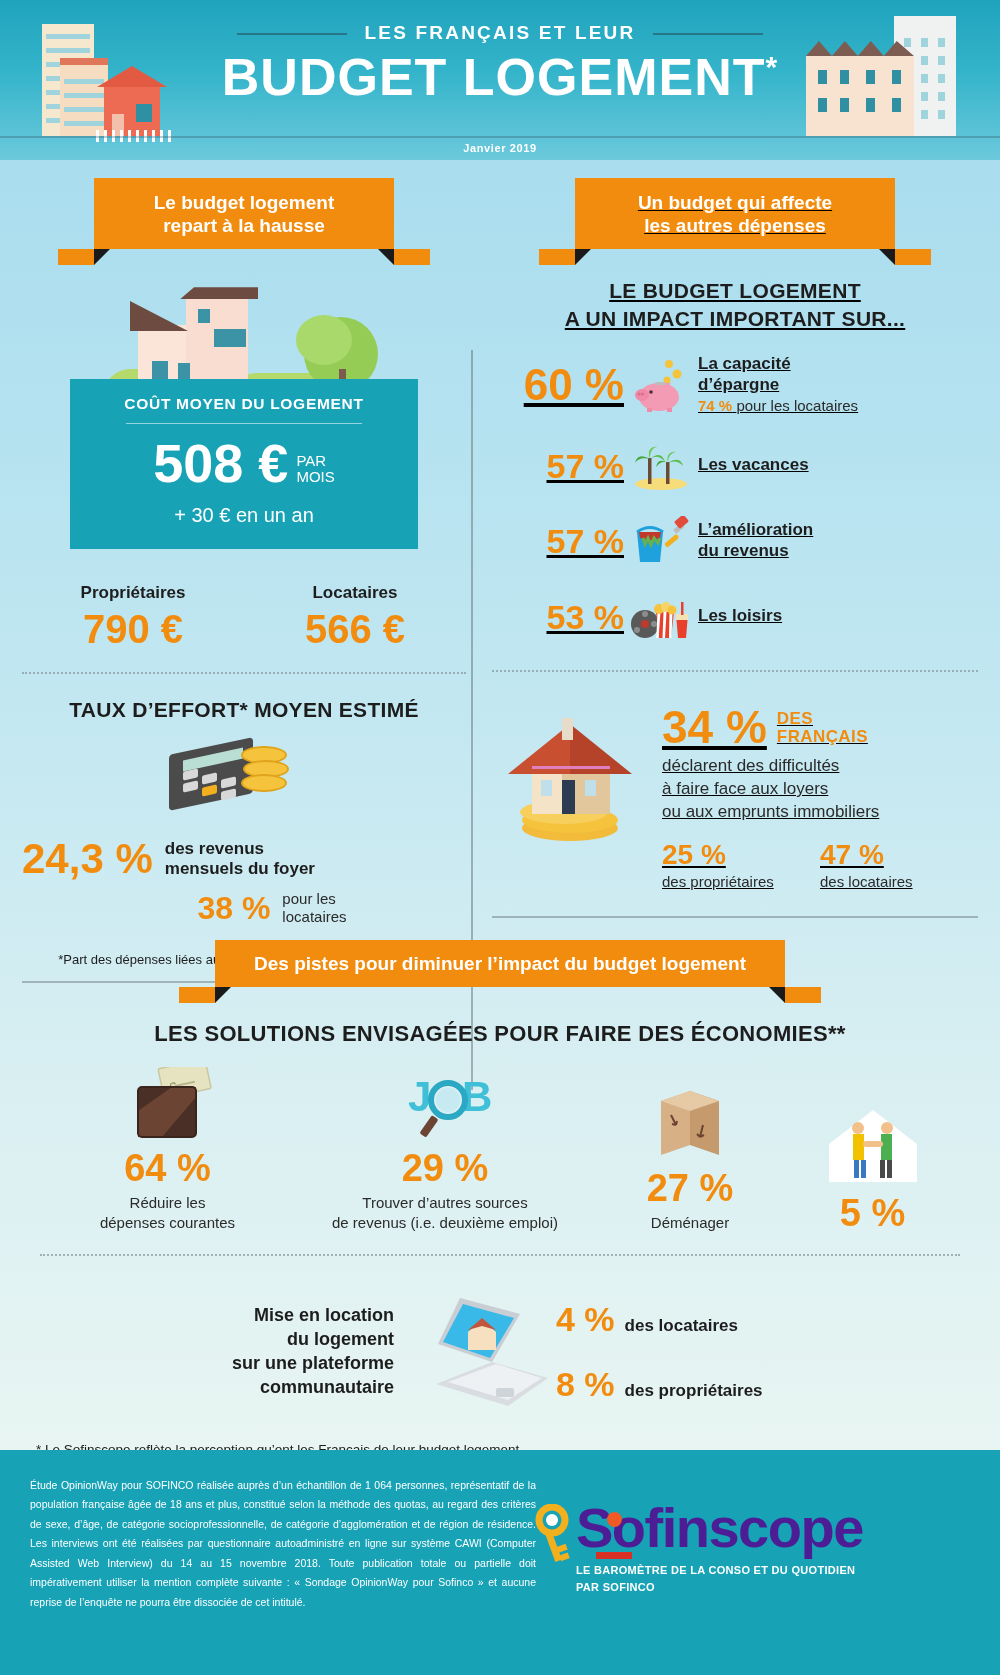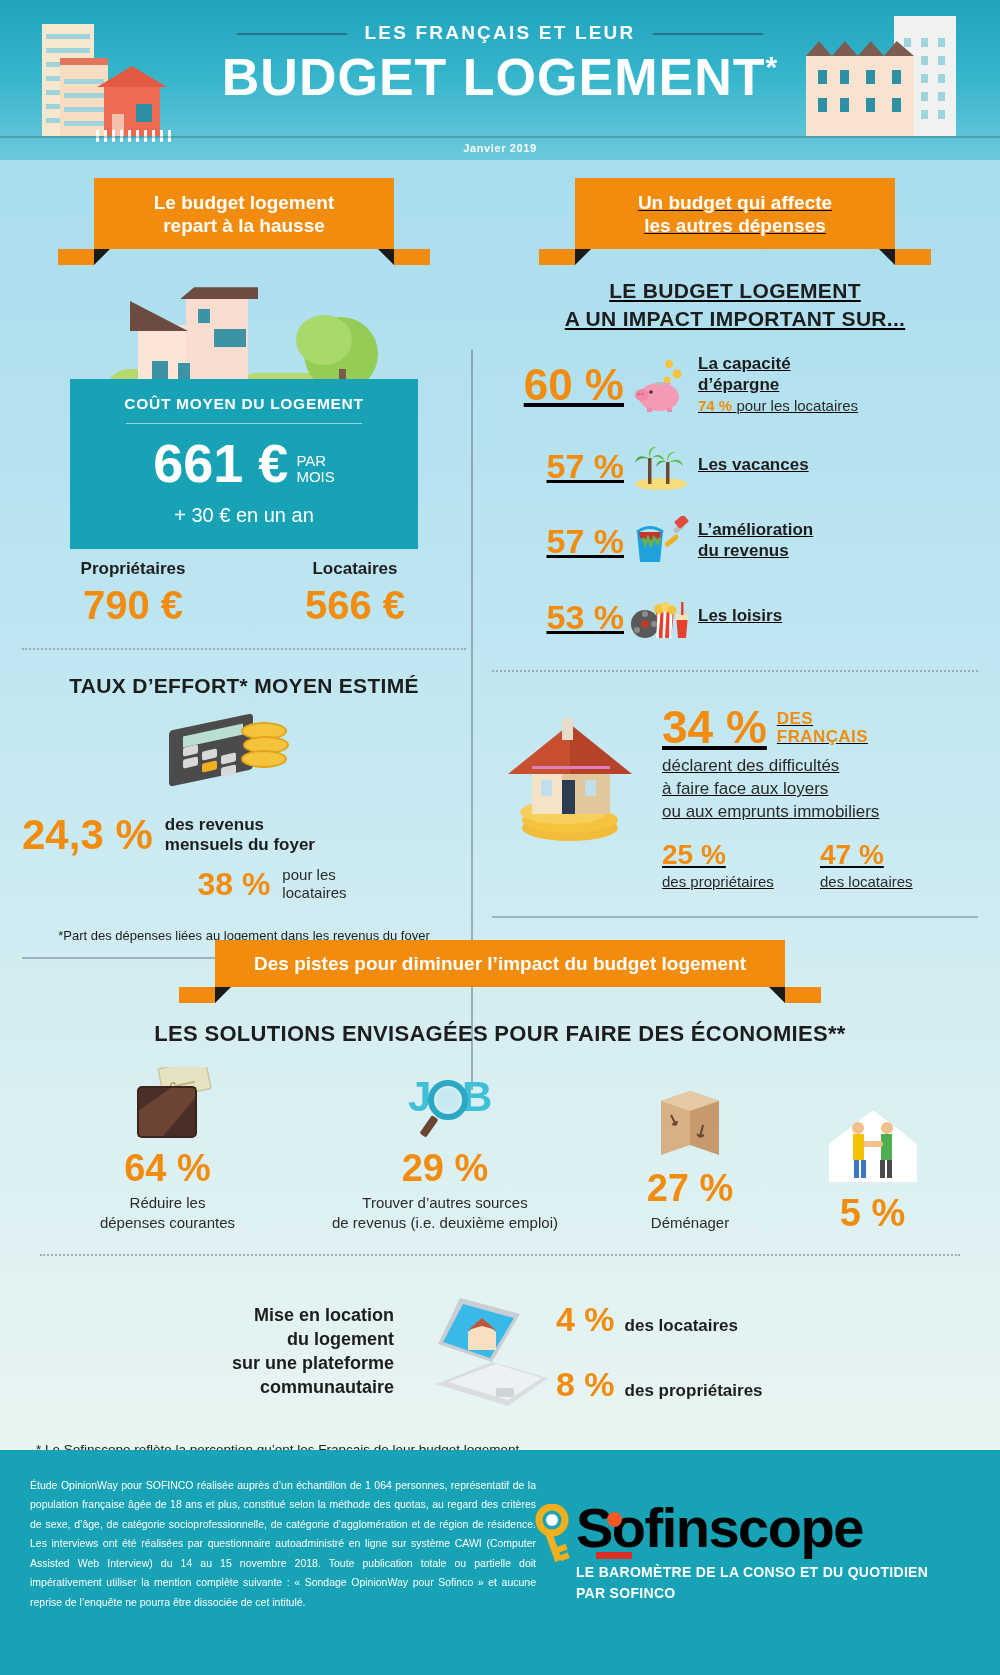--- a/index.html
+++ b/index.html
@@ -139,21 +139,21 @@
   }
   .card-teal .ct-title { font-size: 15.5px; letter-spacing: .7px; font-weight: bold; }
   .card-teal .ct-rule { height: 1px; background: rgba(255,255,255,.55); margin: 10px 46px 0; }
   .card-teal .ct-amount {
     margin-top: 12px; font-size: 54px; font-weight: bold; line-height: 1;
     display: flex; align-items: flex-end; justify-content: center; gap: 8px;
   }
   .card-teal .ct-unit { font-size: 15px; font-weight: normal; line-height: 1.05; text-align: left; padding-bottom: 6px; }
   .card-teal .ct-sub { margin-top: 14px; font-size: 20px; }
 
-  .pair-row { display: flex; margin-top: 10px; }
+  .pair-row { display: flex; margin-top: 34px; }
   .pair-col { flex: 1; text-align: center; }
   .pair-label { font-size: 17px; font-weight: bold; color: #1d1d1d; }
   .pair-value { font-size: 40px; font-weight: bold; color: #f28c0f; margin-top: 4px; }
 
   .dotted-sep {
     border-top: 2px dotted #8d9aa2; margin: 20px 0 0; opacity: .75;
   }
 
   .sec-title {
     text-align: center; font-size: 21px; font-weight: bold; color: #1d1d1d;
@@ -224,24 +224,24 @@
 
   
   .footer {
     position: absolute; top: 1450px; left: 0; width: 1000px; height: 225px;
     background: #17a2b5; color: #ffffff; display:flex;
   }
   .footer-text { width: 560px; padding: 26px 24px 12px 30px; font-size: 10.5px; line-height: 1.85; text-align: justify; }
   .footer-logo { flex: 1; position: relative; padding-top: 50px; }
   .logo-wrap { position: relative; display: inline-block; margin-left: 16px; }
   .logo-key { position:absolute; left: -44px; top: 4px; width: 50px; height: 60px; }
-  .logo-word { font-size: 56px; font-weight: bold; color:#000000; letter-spacing:-1.5px; line-height:1; position: relative; }
+  .logo-word { font-size: 56px; font-weight: bold; color:#4c1d95; letter-spacing:-1.5px; line-height:1; position: relative; }
   .logo-dot { position:absolute; left: 31px; top: 12px; width: 15px; height: 15px; border-radius:50%; background:#f15a24; }
   .logo-bar { position:absolute; left: 20px; top: 52px; width: 36px; height: 7px; background:#d93025; }
-  .logo-tag { font-size: 14px; font-weight: bold; letter-spacing: .3px; margin-top: 6px; line-height: 1.5; }
+  .logo-tag { font-size: 11px; font-weight: bold; letter-spacing: .3px; margin-top: 6px; line-height: 1.5; }
 </style>
 </head>
 <body>
 
 <div class="page">
 
   <div class="header">
     <div class="bld b-tower">
       <div class="fl" style="top:10px"></div>
         <div class="fl" style="top:24px"></div>
@@ -328,21 +328,21 @@
         <div class="hi-win" style="left:104px;bottom:72px;width:12px;height:14px;"></div>
         <div class="hi-win" style="left:120px;bottom:48px;width:32px;height:18px;"></div>
         <div class="hi-win" style="left:58px;bottom:6px;width:16px;height:28px;"></div>
         <div class="hi-win" style="left:84px;bottom:8px;width:12px;height:24px;"></div>
       </div>
 
       <div class="card-teal">
         <div class="ct-title">COÛT MOYEN DU LOGEMENT</div>
         <div class="ct-rule"></div>
         <div class="ct-amount">
-          <span>661 €</span>
+          <span>508 €</span>
           <span class="ct-unit">
             <span>PAR</span><br>
             <span>MOIS</span>
           </span>
         </div>
         <div class="ct-sub">+ 30 € en un an</div>
       </div>
 
       <div class="pair-row">
         <div class="pair-col">

